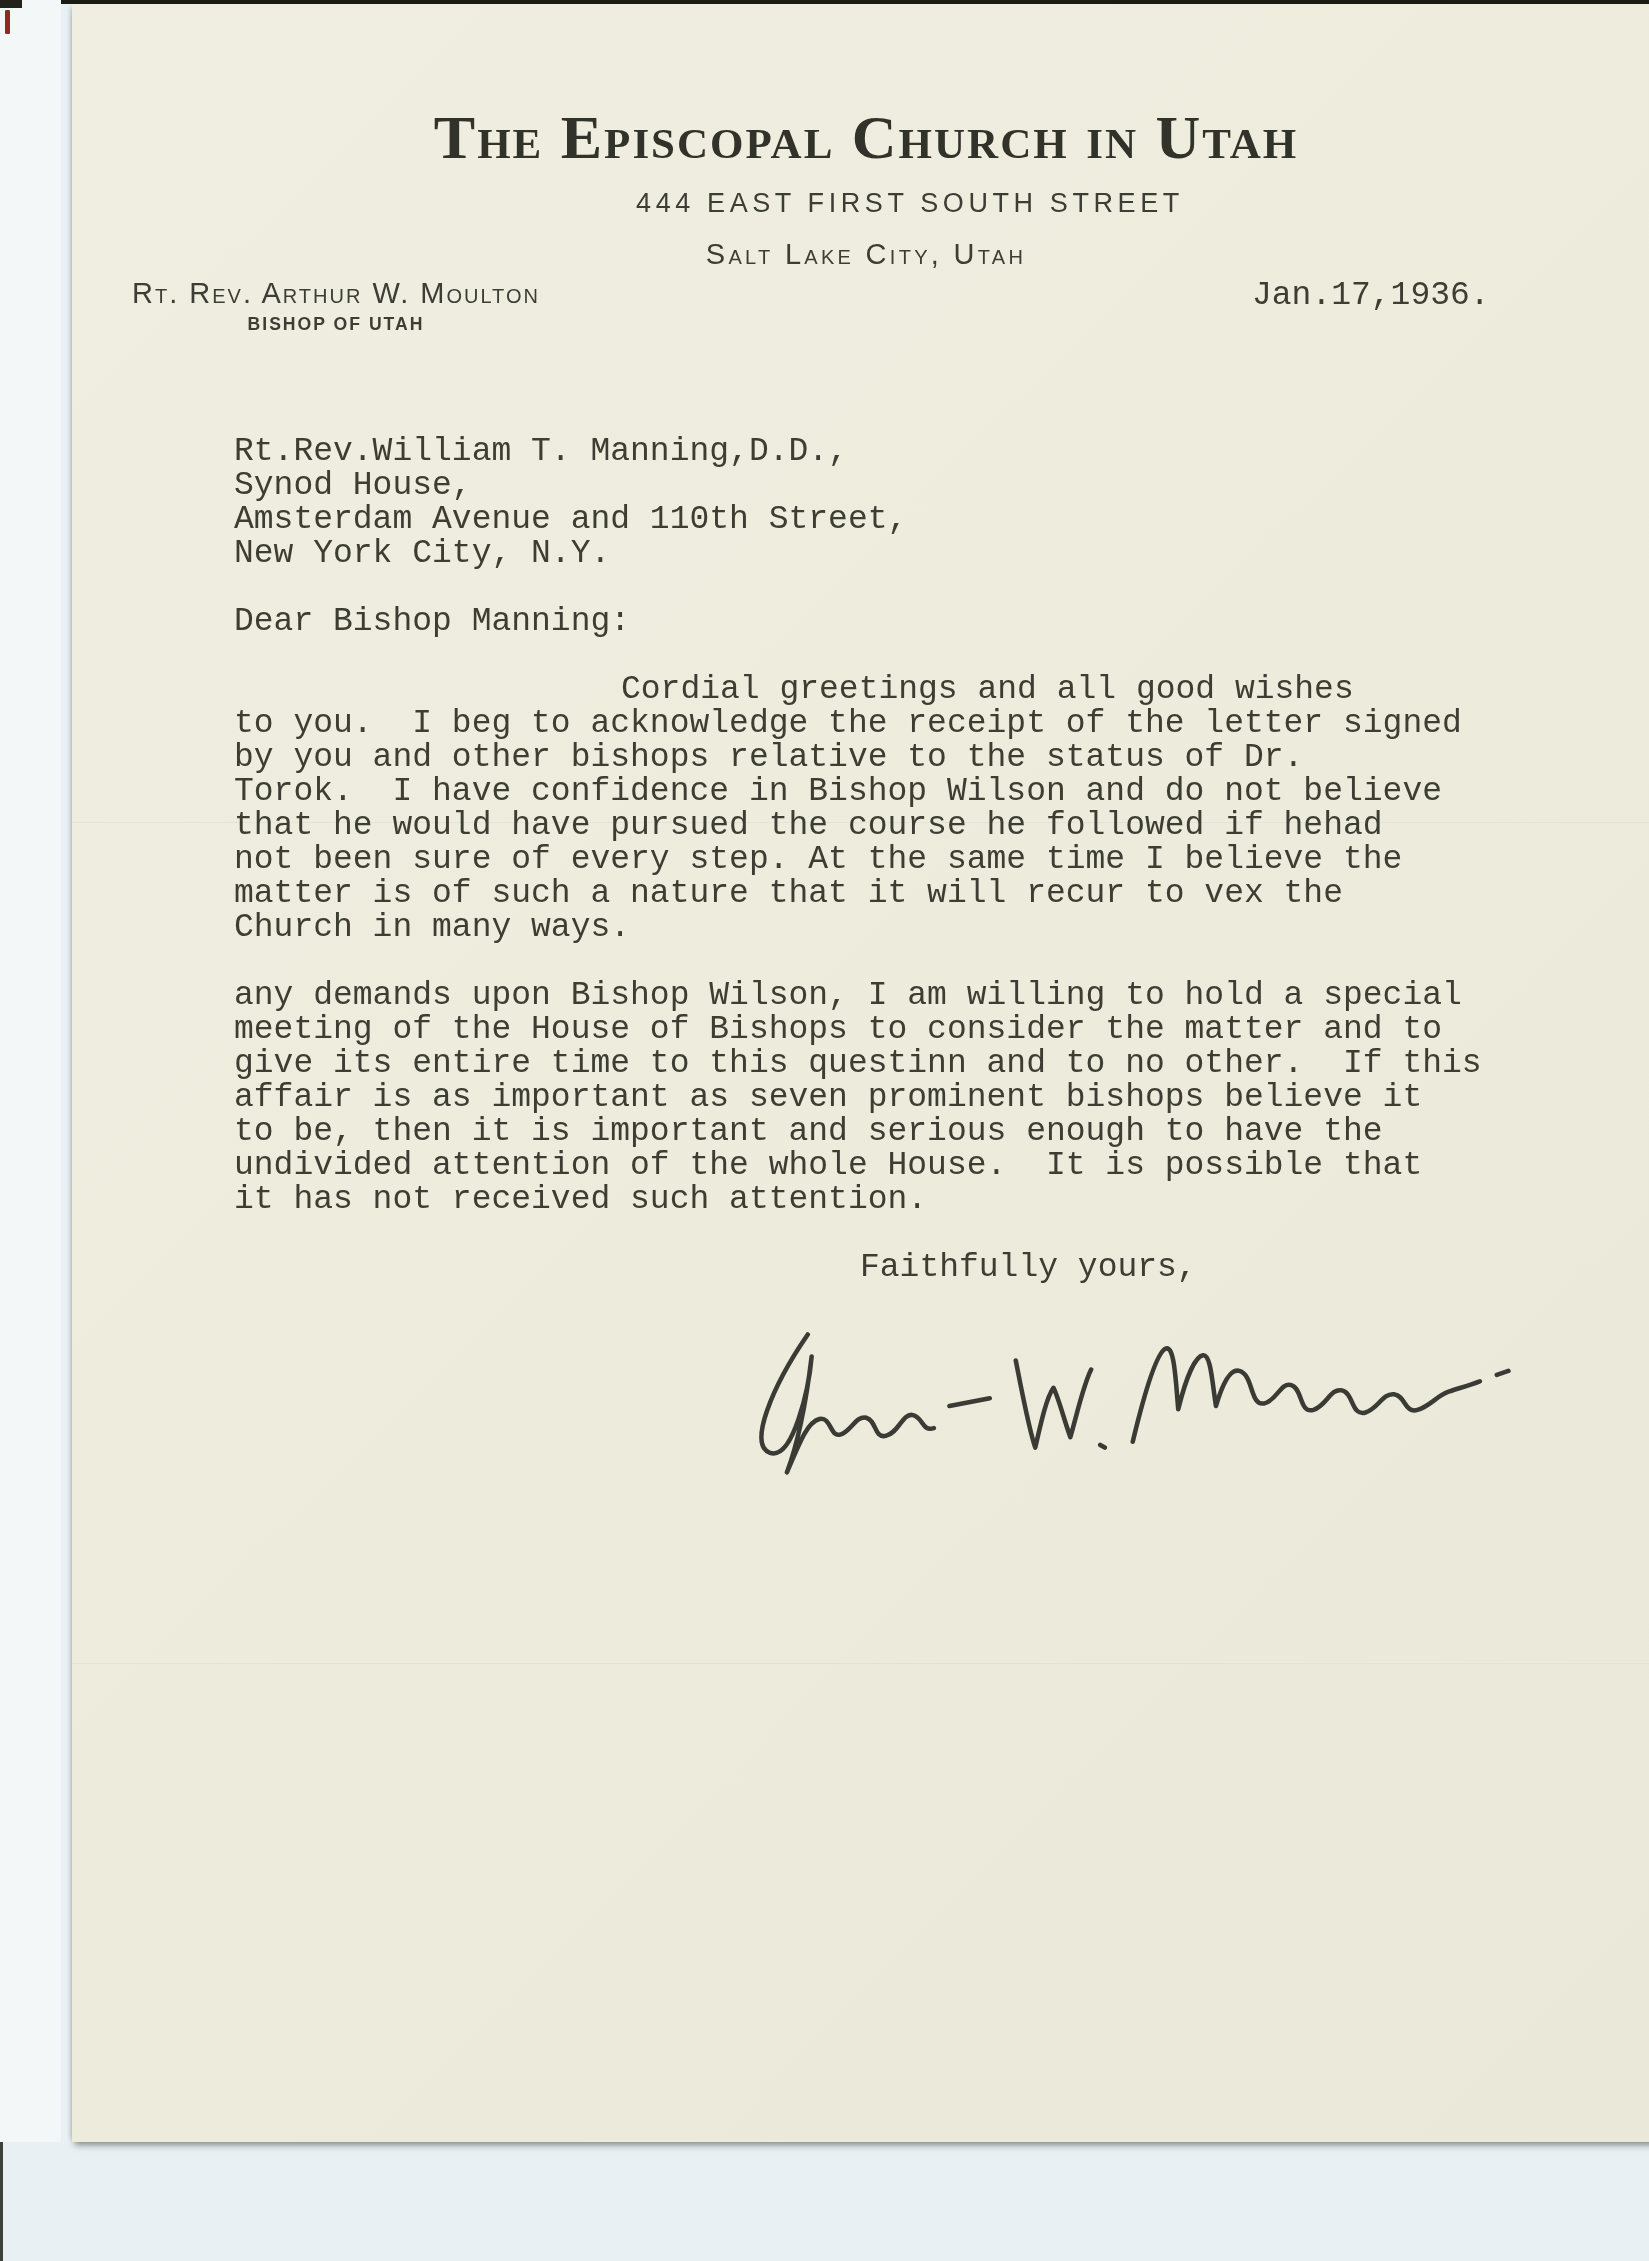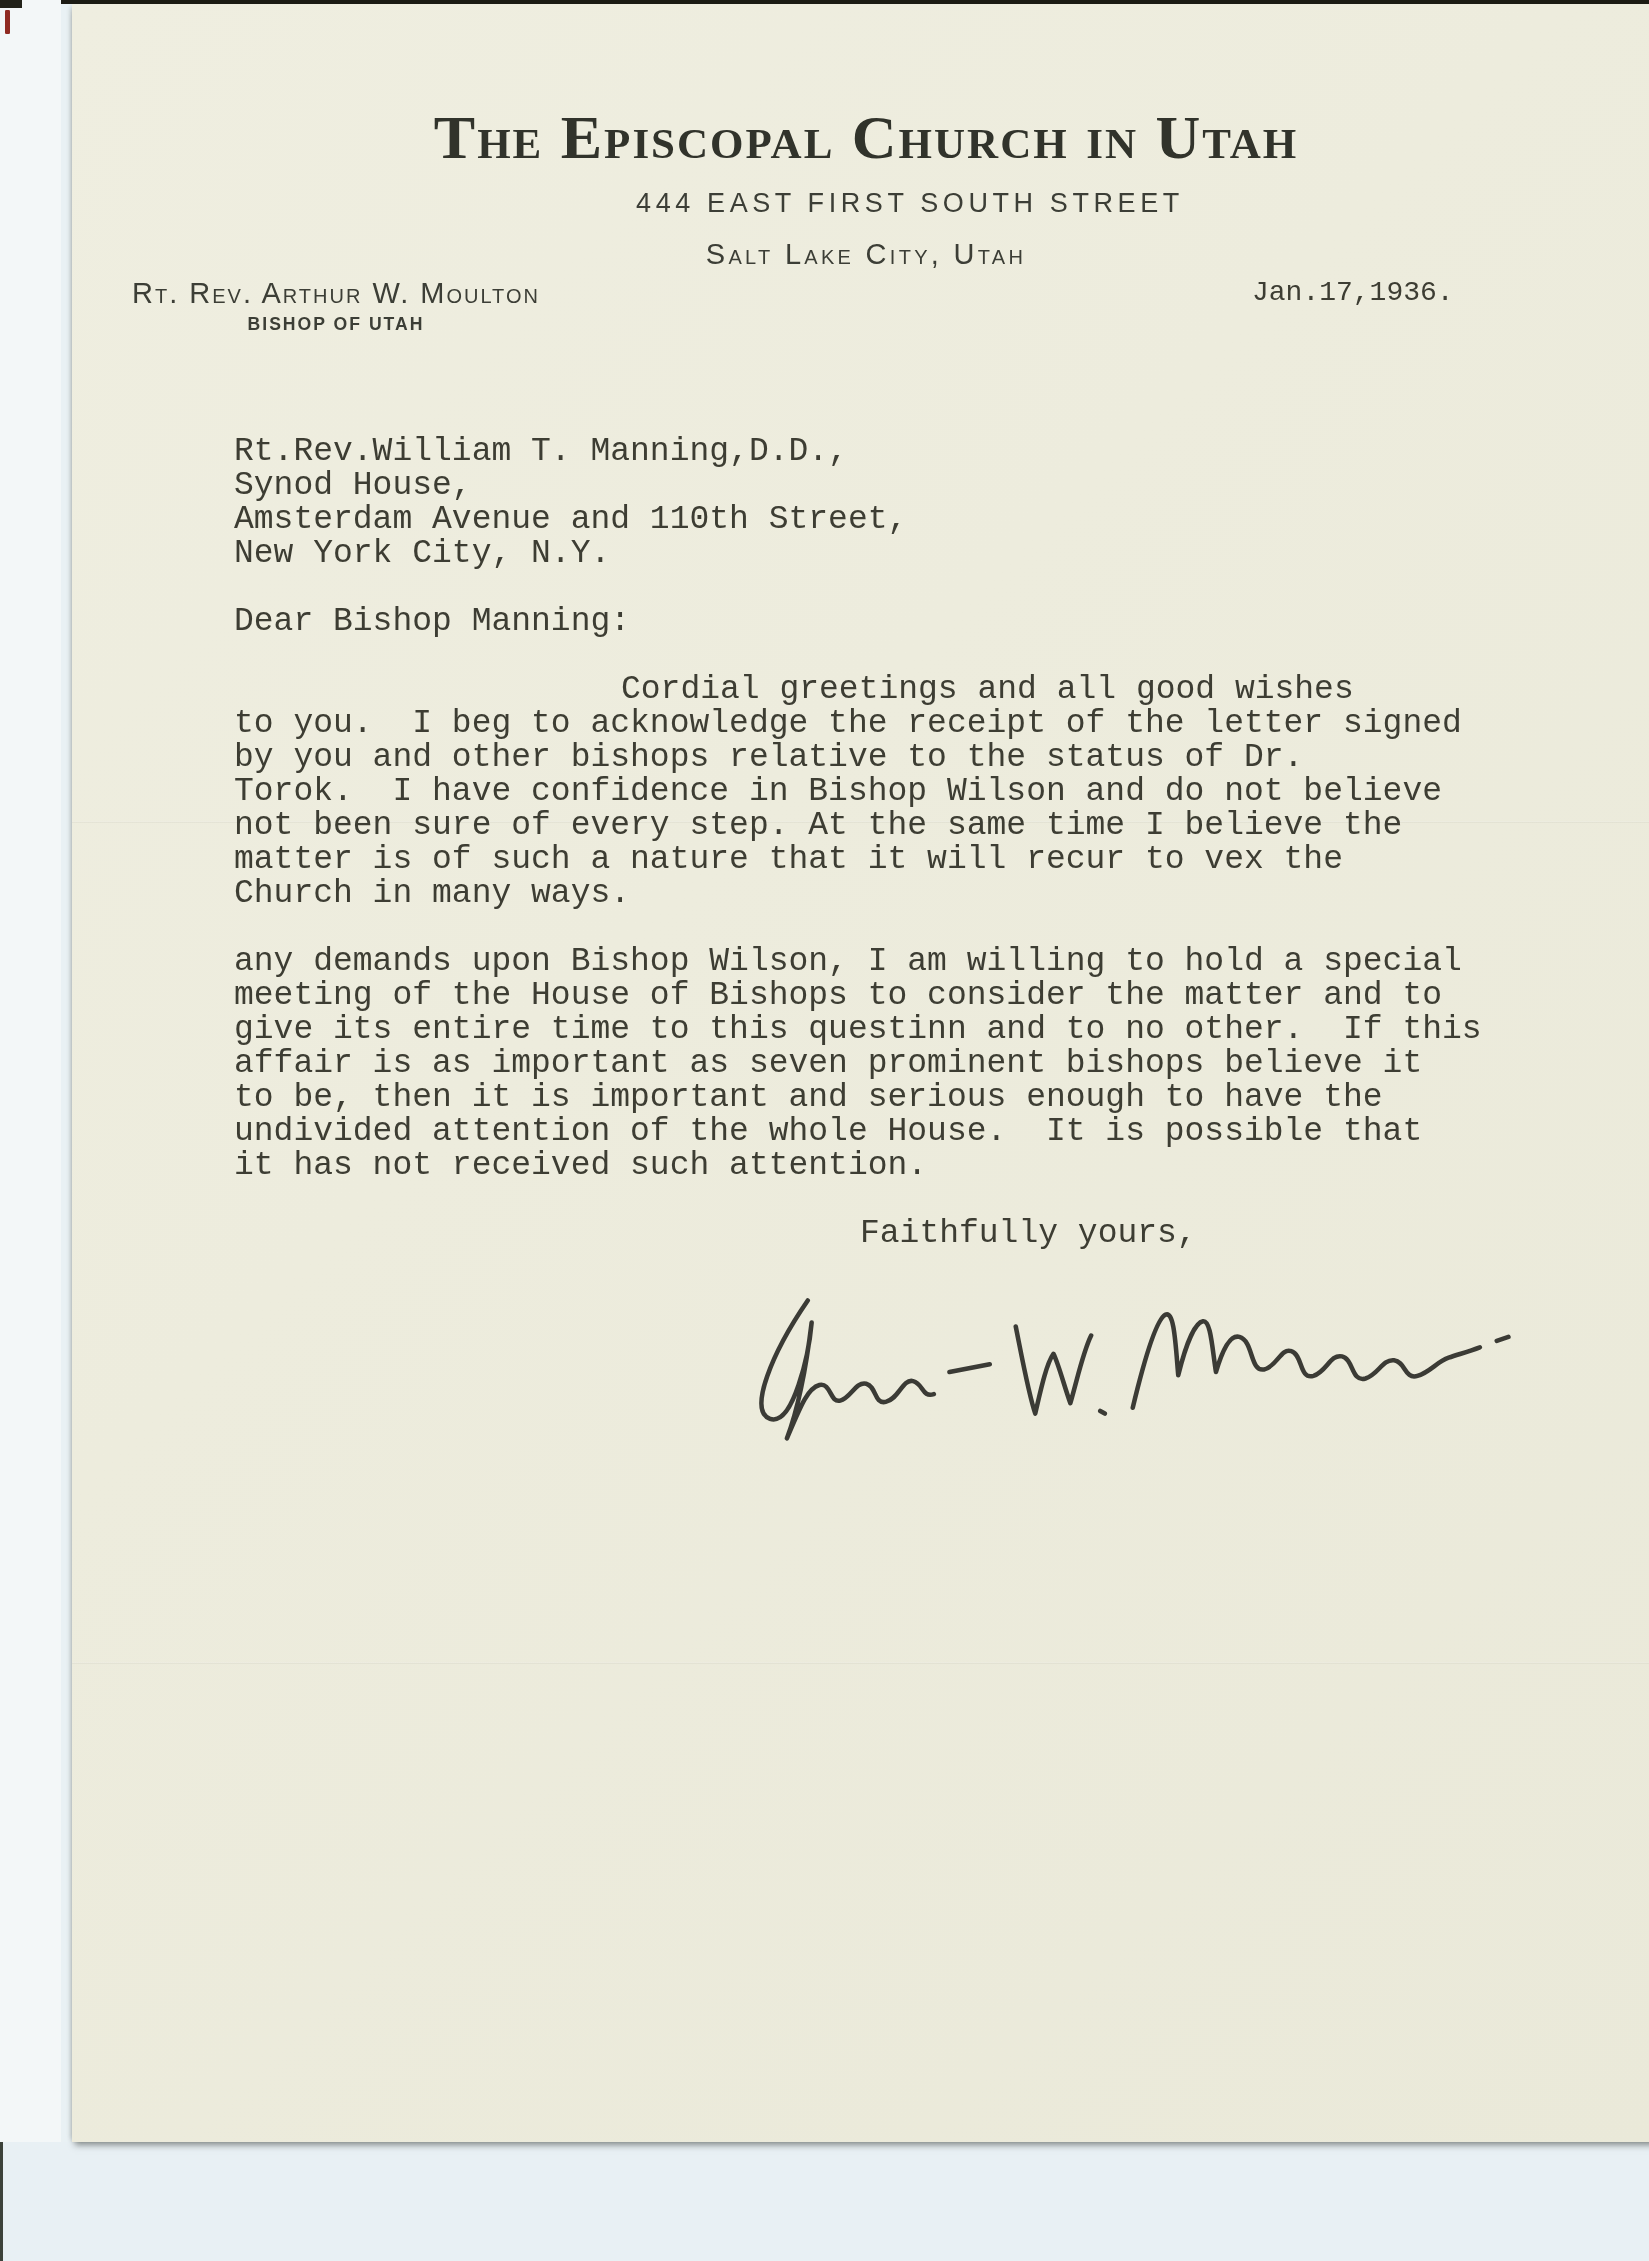--- a/index.html
+++ b/index.html
@@ -43,21 +43,21 @@
   .lh-city{
     position:absolute;left:0;top:234px;width:100%;text-align:center;
     font-variant:small-caps;font-size:29px;letter-spacing:3.3px;color:#3c3e36;
   }
   .lh-officer{position:absolute;left:60px;top:273px;text-align:center;color:#3c3e36;}
   .lh-officer .name{font-variant:small-caps;font-size:29px;letter-spacing:2px;}
   .lh-officer .title{font-size:17.6px;letter-spacing:2px;font-weight:700;margin-top:3.9px;}
 
   
   .tw{font-family:"Liberation Mono", monospace;color:#3d3d33;}
-  .date{position:absolute;left:1180px;top:273px;font-size:28px;white-space:pre;}
+  .date{position:absolute;left:1180px;top:273px;font-size:33px;white-space:pre;}
   .flow{position:absolute;left:162px;top:431px;width:1301px;font-size:33px;line-height:34px;}
   .tline{white-space:pre;}
   .tline.indent{padding-left:387px;}
   .block{margin-top:34px;}
   .closing{margin-top:34px;margin-left:626px;}
   .sig{display:block;margin:3.9px 0 0 476px;}
 </style>
 </head>
 <body>
 
@@ -90,20 +90,21 @@
         <div class="tline">New York City, N.Y.</div>
       </div>
 
       <div class="block tline">Dear Bishop Manning:</div>
 
       <div class="block">
         <div class="tline indent">Cordial greetings and all good wishes</div>
         <div class="tline">to you.  I beg to acknowledge the receipt of the letter signed</div>
         <div class="tline">by you and other bishops relative to the status of Dr.</div>
         <div class="tline">Torok.  I have confidence in Bishop Wilson and do not believe</div>
+        <div class="tline">that he would have pursued the course he followed if hehad</div>
         <div class="tline">not been sure of every step. At the same time I believe the</div>
         <div class="tline">matter is of such a nature that it will recur to vex the</div>
         <div class="tline">Church in many ways.</div>
       </div>
 
       <div class="block">
         <div class="tline">any demands upon Bishop Wilson, I am willing to hold a special</div>
         <div class="tline">meeting of the House of Bishops to consider the matter and to</div>
         <div class="tline">give its entire time to this questinn and to no other.  If this</div>
         <div class="tline">affair is as important as seven prominent bishops believe it</div>

